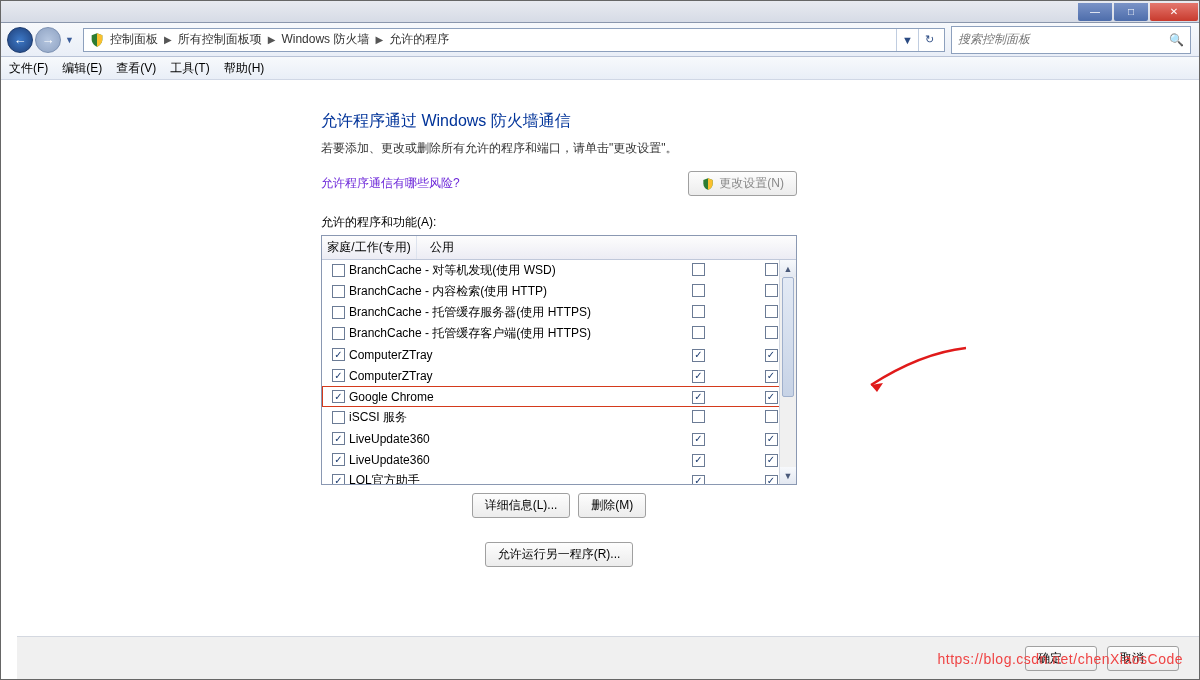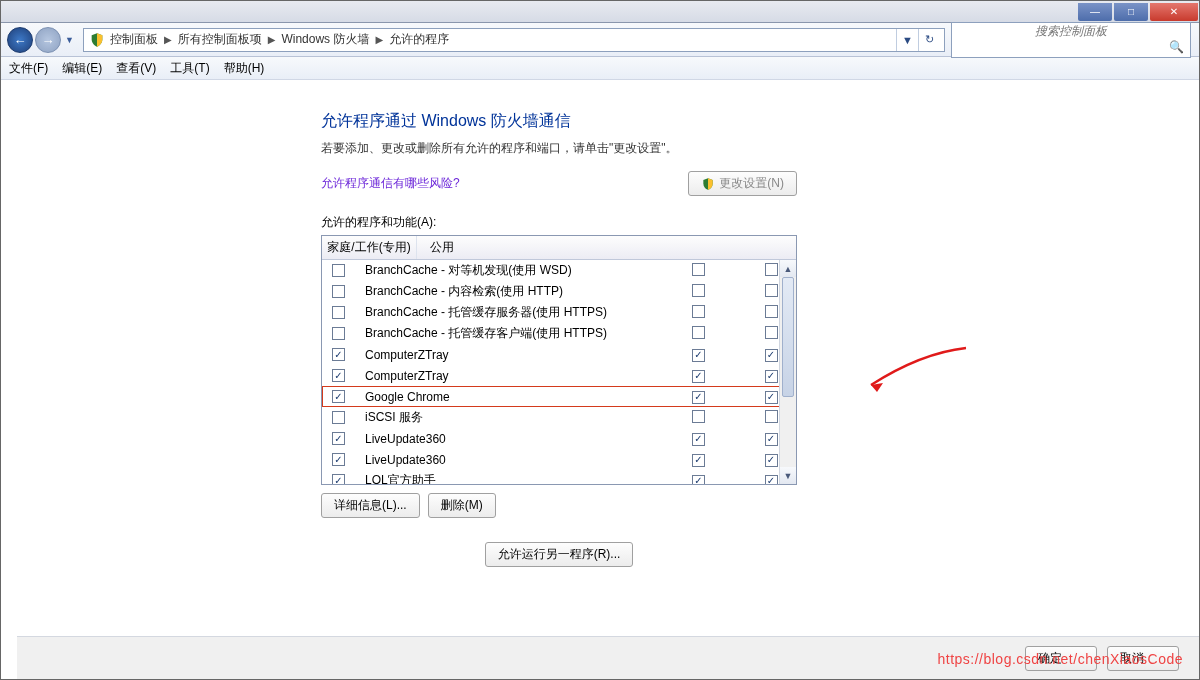--- a/index.html
+++ b/index.html
@@ -16,21 +16,21 @@
   .navbar { height: 34px; background: linear-gradient(#f7f9fc,#e9eef7); border-bottom: 1px solid #b8c2d6; display: flex; align-items: center; padding: 0 6px; }
   .navcircle { width: 26px; height: 26px; border-radius: 50%; background: radial-gradient(#3d79c7,#1f3f78); display: flex; align-items: center; justify-content: center; color: #fff; font-size: 13px; margin-right: 2px; border:1px solid #1b3a6e;}
   .navcircle.fwd { background: radial-gradient(#b5c6e0,#8ea2c2); border-color:#7b90b2; }
   .navdd { width: 12px; color: #3a5c9a; font-size: 9px; margin-left: 2px; }
   .addrbox { flex: 1; height: 24px; background: #fff; border: 1px solid #8da0bd; margin: 0 6px; display: flex; align-items: center; padding: 0 4px; }
   .shield { width: 18px; height: 18px; margin-right: 4px; display:inline-flex; align-items:center; justify-content:center; }
   .crumb { font-size: 12px; color: #333; cursor: pointer; }
   .crumb-arrow { font-size: 10px; color: #555; margin: 0 6px; }
   .addr-right { margin-left: auto; display: flex; align-items: center; }
   .addr-btn { width: 22px; height: 22px; display:flex;align-items:center;justify-content:center; font-size: 11px; color:#2a4a82; border-left:1px solid #c0cde0;}
-  .searchbox { width: 240px; height: 36px; background: #fff; border: 1px solid #8da0bd; margin-right: 2px; display: flex; align-items: center; padding: 0 6px; color: #777; font-size: 12px; font-style: italic; flex-direction: column; }
+  .searchbox { width: 240px; height: 28px; background: #fff; border: 1px solid #8da0bd; margin-right: 2px; display: flex; align-items: center; padding: 0 6px; color: #777; font-size: 12px; font-style: italic; }
   .searchbox .mag { margin-left: auto; font-style: normal; color: #3a5c9a; }
 
   .menubar { height: 23px; background: linear-gradient(#f7f9fc,#e9eef7); border-bottom: 1px solid #d0d7e5; display: flex; align-items: center; padding: 0 8px; font-size: 12px; }
   .menubar span { margin-right: 14px; cursor: default; }
 
   .content { position: absolute; top: 80px; left: 0; right: 0; bottom: 44px; background: #fff; padding: 20px 0 0 0; }
   .inner { margin-left: 320px; width: 476px; }
   .h1 { color: #003399; font-size: 16px; margin: 10px 0 8px; }
   .desc { font-size: 12px; color: #333; margin-bottom: 14px; }
   .linkrow { display: flex; align-items: center; margin-bottom: 18px; }
@@ -42,31 +42,31 @@
   .listbox { border: 1px solid #8a98b2; height: 250px; display: flex; flex-direction: column; }
   .listhead { height: 24px; background: linear-gradient(#fdfdfd,#ececf4); border-bottom: 1px solid #c0c8da; display: flex; align-items: center; font-size: 12px; }
   .col-name { flex: 1; padding-left: 10px; border-right:1px solid #dde3ee; height:100%; display:flex;align-items:center;}
   .col-home { width: 95px; text-align: center; border-right:1px solid #dde3ee; height:100%; display:flex;align-items:center;justify-content:center;}
   .col-pub { width: 50px; text-align: center; height:100%; display:flex;align-items:center;justify-content:center;}
   .col-scroll { width: 18px; }
 
   .listbody { flex: 1; overflow: hidden; position: relative; }
   .row { height: 21px; display: flex; align-items: center; font-size: 12px; }
   .row.highlight { outline: 1px solid #d43a1c; outline-offset:-1px; }
-  .cell-name { flex: 1; padding-left: 10px; display: flex; align-items: center; gap:20px;}
+  .cell-name { flex: 1; padding-left: 10px; display: flex; align-items: center; gap:4px;}
   .cell-home { width: 95px; text-align: center; }
   .cell-pub { width: 50px; text-align: center; }
   .cb { width: 13px; height: 13px; border: 1px solid #6b7b95; background: #fff; display: inline-flex; align-items:center; justify-content:center; font-size:10px; color:#1a3a6e; line-height:1;}
   .cb.checked::after { content: "✓"; }
   .scrollbar { position: absolute; right: 0; top: 0; bottom: 0; width: 17px; background: #f0f0f0; border-left:1px solid #d0d6e0;}
   .scrollbar .up,.scrollbar .down { height: 17px; background:linear-gradient(#f7f9fc,#e3e8f1); display:flex;align-items:center;justify-content:center; font-size:9px; color:#4a5a7a;}
   .scrollbar .down { position:absolute; bottom:0; left:0; right:0;}
   .scrollbar .thumb { position:absolute; top:17px; left:2px; right:2px; height:120px; background:linear-gradient(#e3eaf5,#c7d3e6); border:1px solid #a0b0cc; border-radius:2px;}
 
-  .belowbtns { display:flex; justify-content:flex-start; gap:8px; margin-top:8px;}
+  .belowbtns { display:flex; justify-content:center; gap:8px; margin-top:8px;}
   .allowbtn { display:flex; justify-content:center; margin-top:24px; margin-right: 0px;}
 
   .footer { position:absolute; bottom:0; left:16px; right:0; height:43px; background:#f0f0f0; border-top:1px solid #d4d8e0; display:flex; align-items:center; justify-content:flex-end; padding:0 20px; gap:10px;}
   .watermark { position:absolute; right:16px; bottom:12px; color:#ef4444; font-size:14px; letter-spacing:0.5px; pointer-events:none;}
   .redarrow { position:absolute; pointer-events:none; }
   .shieldsvg { width:16px; height:16px; }
 </style>
 </head>
 <body>
 

